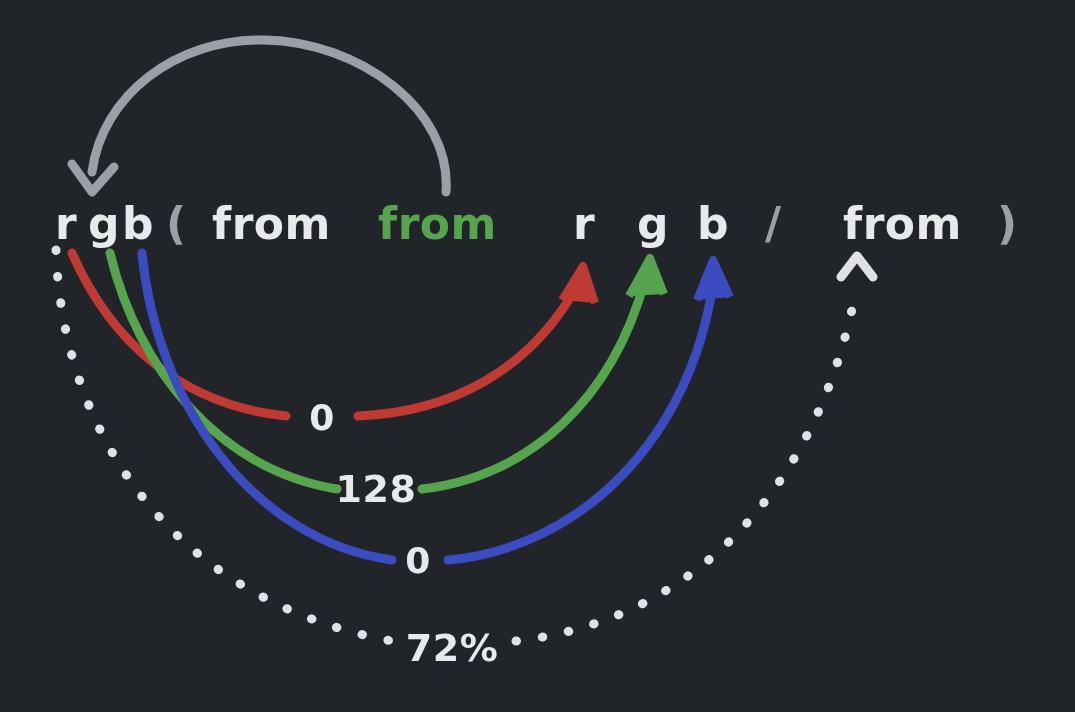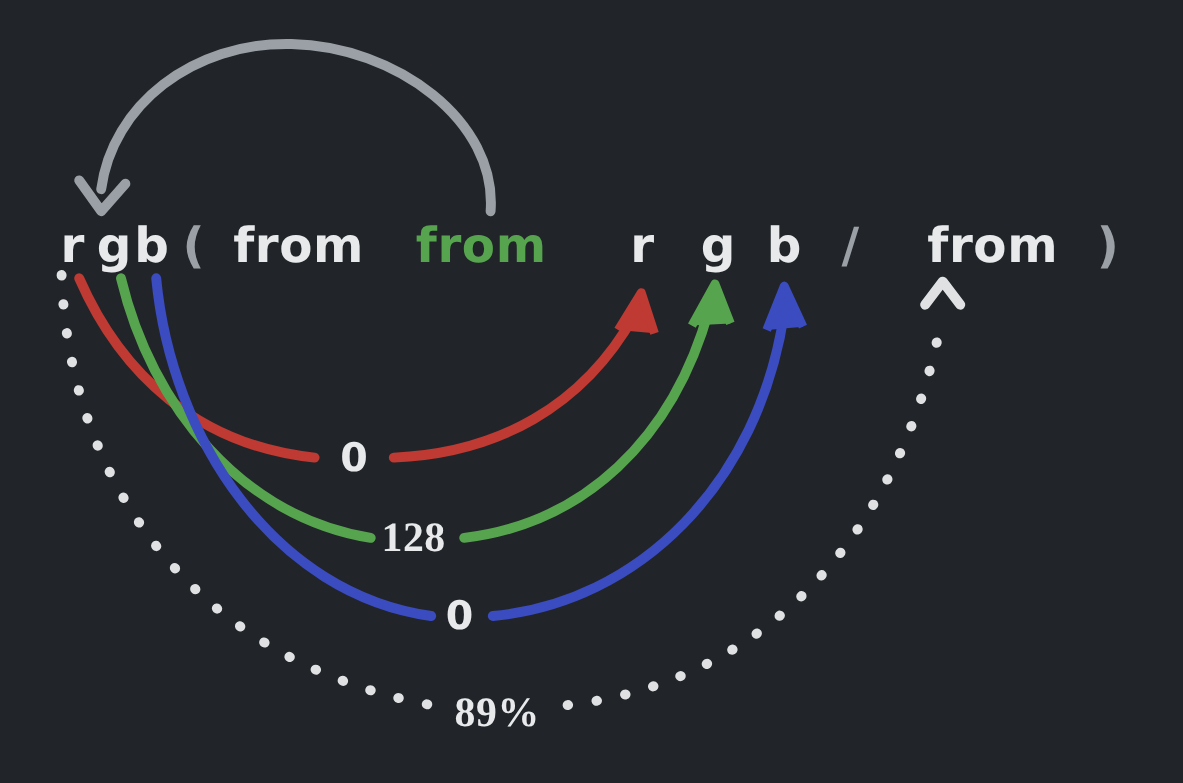--- a/index.html
+++ b/index.html
@@ -48,21 +48,21 @@
     position: absolute;
     font-family: "DejaVu Sans", sans-serif;
     font-weight: 700;
     color: #e8e9eb;
     white-space: nowrap;
     text-align: center;
     transform: translate(-50%, -50%);
     font-size: 36px;
     letter-spacing: 0.5px;
   }
-  .curve-label.big { font-size: 38px; font-family: Liberation Serif, serif; }
+  .curve-label.big { font-size: 38px; }
 </style>
 </head>
 <body style="background: rgb(33, 37, 41);">
 
 <div id="stage" style="background: rgb(33, 37, 41);">
 
   <svg id="canvas" viewBox="0 0 1075 712" xmlns="http://www.w3.org/2000/svg">
 
     <g>
       <path d="M 446,192 C 452,110 360,42 265,40 C 175,38 102,96 92,172" fill="none" stroke="#9aa0a6" stroke-width="9" stroke-linecap="round"></path>
@@ -105,15 +105,15 @@
     <span class="tok tok-channel" style="left:637px">g</span>
     <span class="tok tok-channel" style="left:697px">b</span>
     <span class="tok tok-punct" style="left:765px">/</span>
     <span class="tok tok-channel" style="left:843px">from</span>
     <span class="tok tok-punct" style="left:997px">)</span>
   </div>
 
   <div class="curve-label" style="left:322px; top:417px;">0</div>
   <div class="curve-label big" style="left:376px; top:489px;">128</div>
   <div class="curve-label" style="left:418px; top:560px;">0</div>
-  <div class="curve-label big" style="left:452px; top:648px;">89%</div>
+  <div class="curve-label big" style="left:452px; top:648px;">72%</div>
 
 </div>
 
 </body></html>

